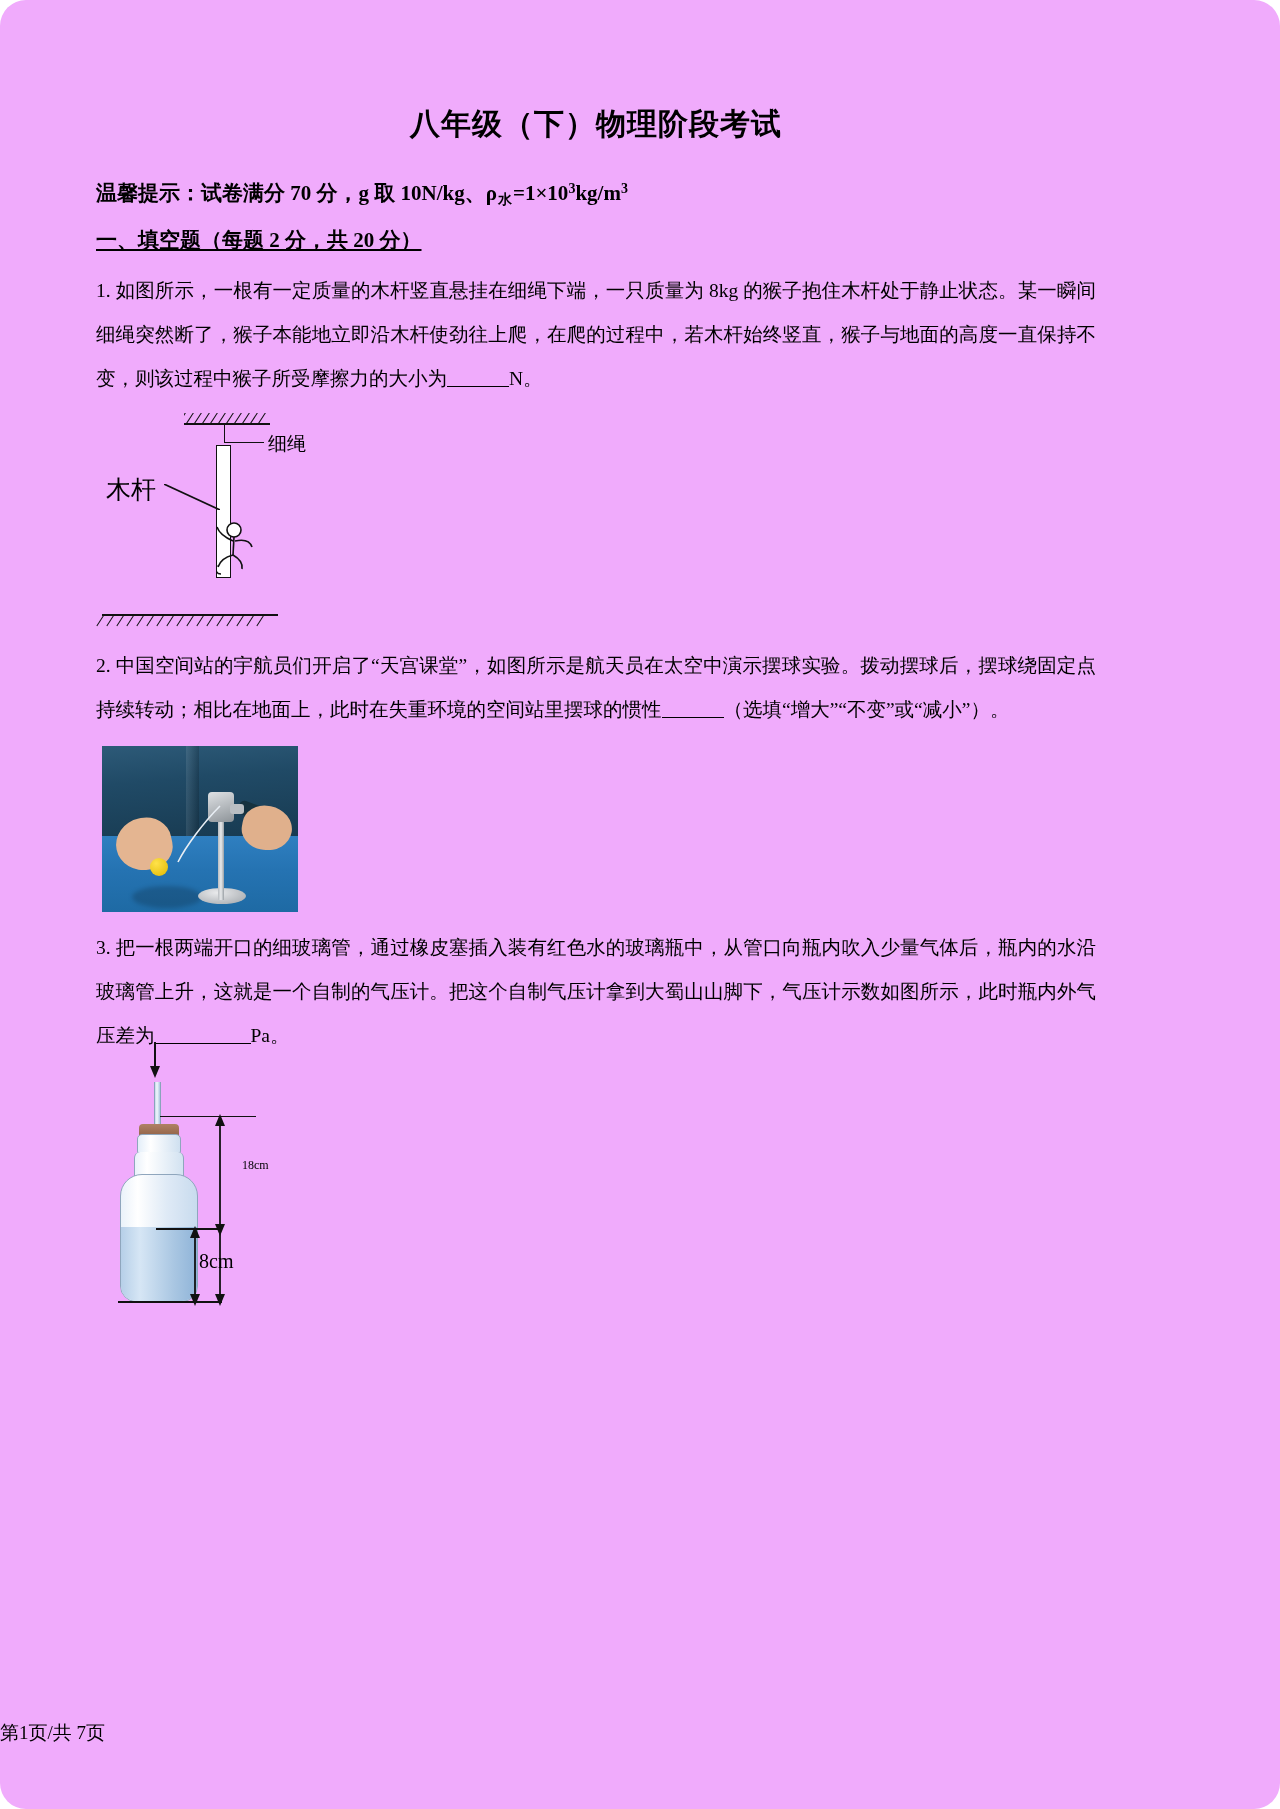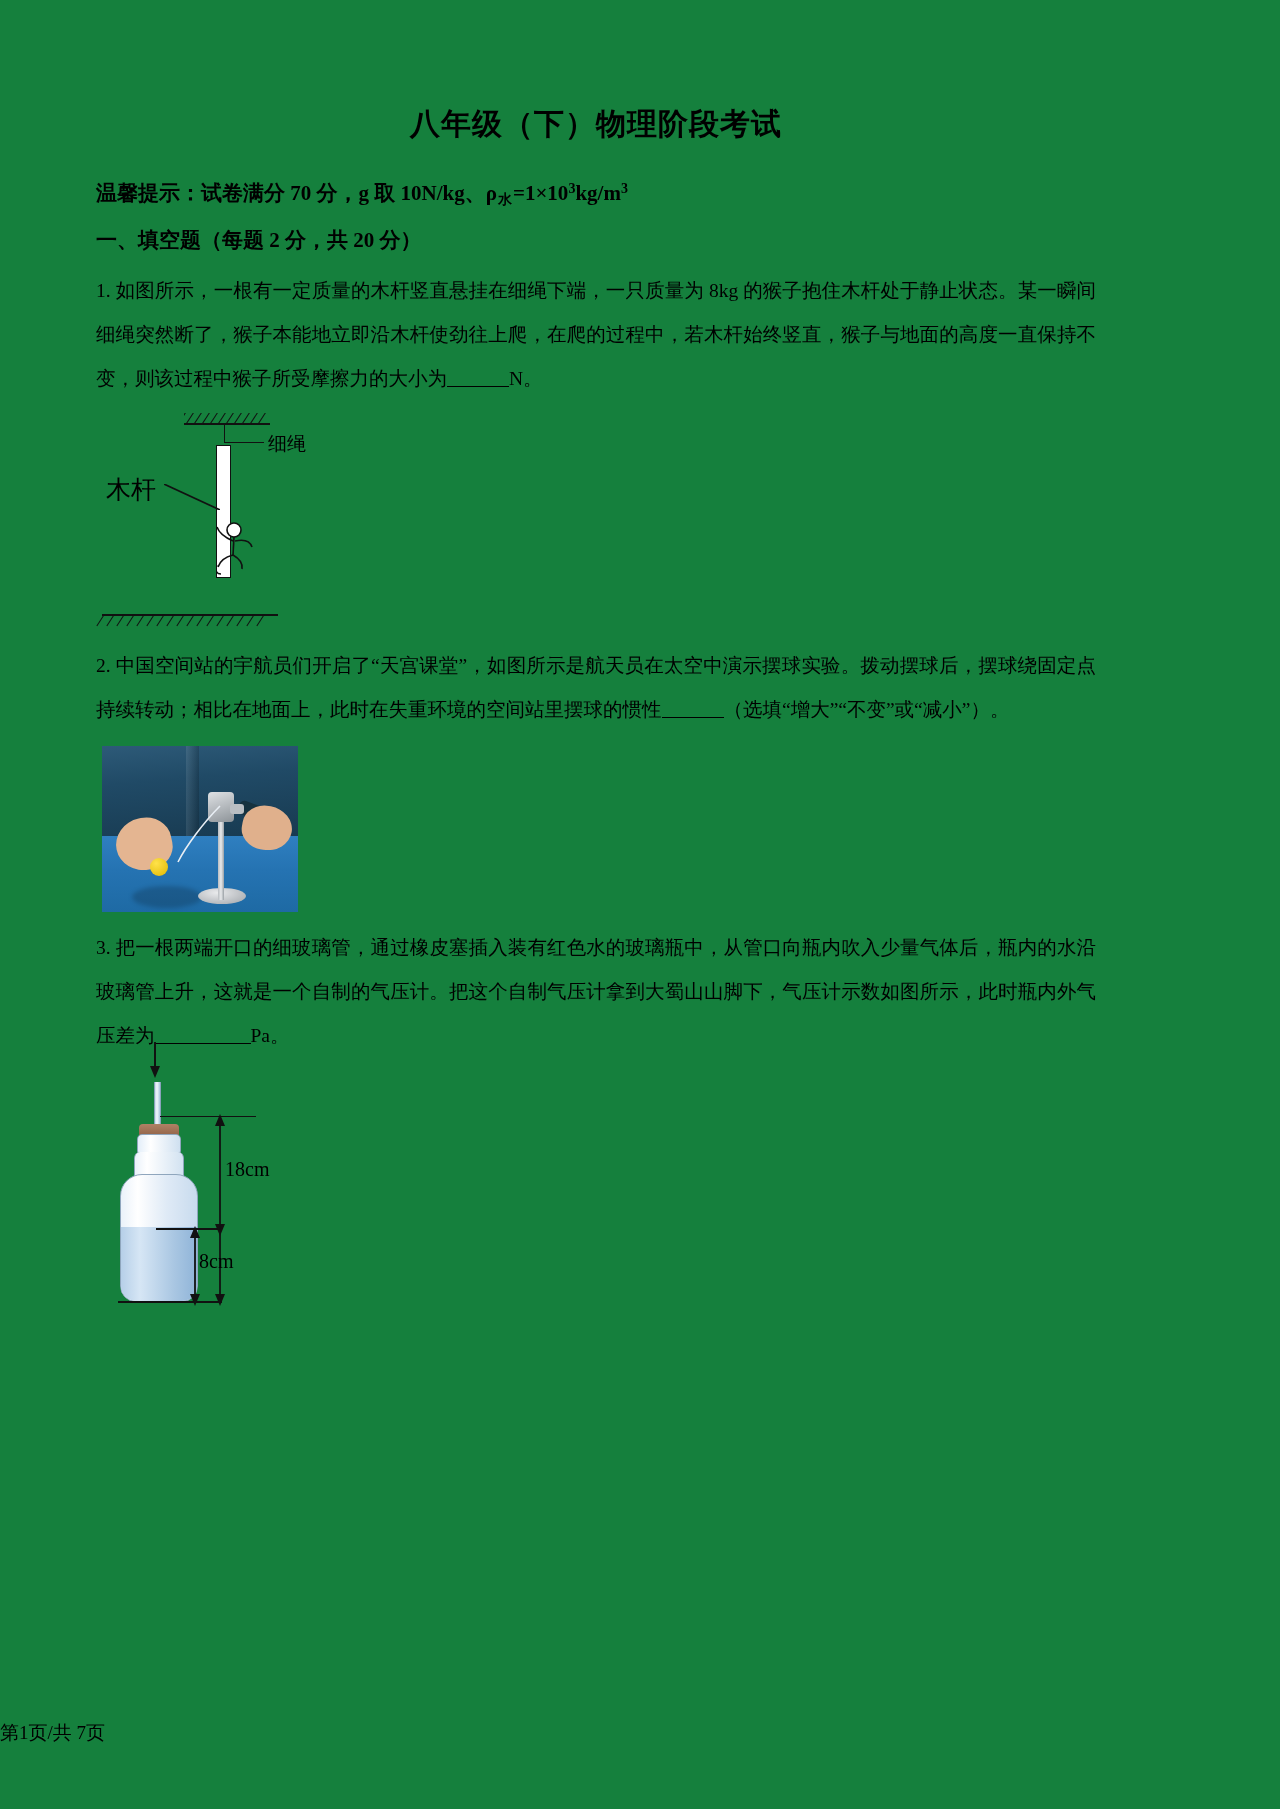--- a/index.html
+++ b/index.html
@@ -9,22 +9,23 @@
   }
   body {
     font-family: "Liberation Serif", "DejaVu Serif", serif;
     color: #000000;
   }
   .page {
     position: relative;
     width: 1280px;
     height: 1809px;
     margin: 0 auto;
-    background: #15803d;
+    background: #f0abfc;
     overflow: hidden;
+    border-radius: 26px;
   }
   .content {
     position: absolute;
     left: 96px;
     top: 0;
     width: 1000px;
   }
 
   
   .doc-title {
@@ -53,20 +54,21 @@
     font-size: 14px;
     vertical-align: 7px;
   }
 
   
   .section-head {
     font-size: 21px;
     font-weight: bold;
     margin-top: 16px;
     line-height: 1.4;
+    text-decoration: underline;
   }
 
   
   .q {
     font-size: 19.5px;
     line-height: 44px;
     margin-top: 14px;
     text-align: justify;
   }
   .q .blank {
@@ -361,22 +363,22 @@
     border-top: 2.4px solid #111;
   }
   .fig3 .dim-bot-line {
     position: absolute;
     left: 12px; top: 227px;
     width: 104px; height: 0;
     border-top: 2.4px solid #111;
   }
   .fig3 .lbl-18 {
     position: absolute;
-    left: 119px; top: 84px;
-    font-size: 20px;
+    left: 136px; top: 84px;
+    font-size: 12px;
   }
   .fig3 .lbl-8 {
     position: absolute;
     left: 93px; top: 176px;
     font-size: 20px;
   }
 
   
   .footer {
     position: absolute;

